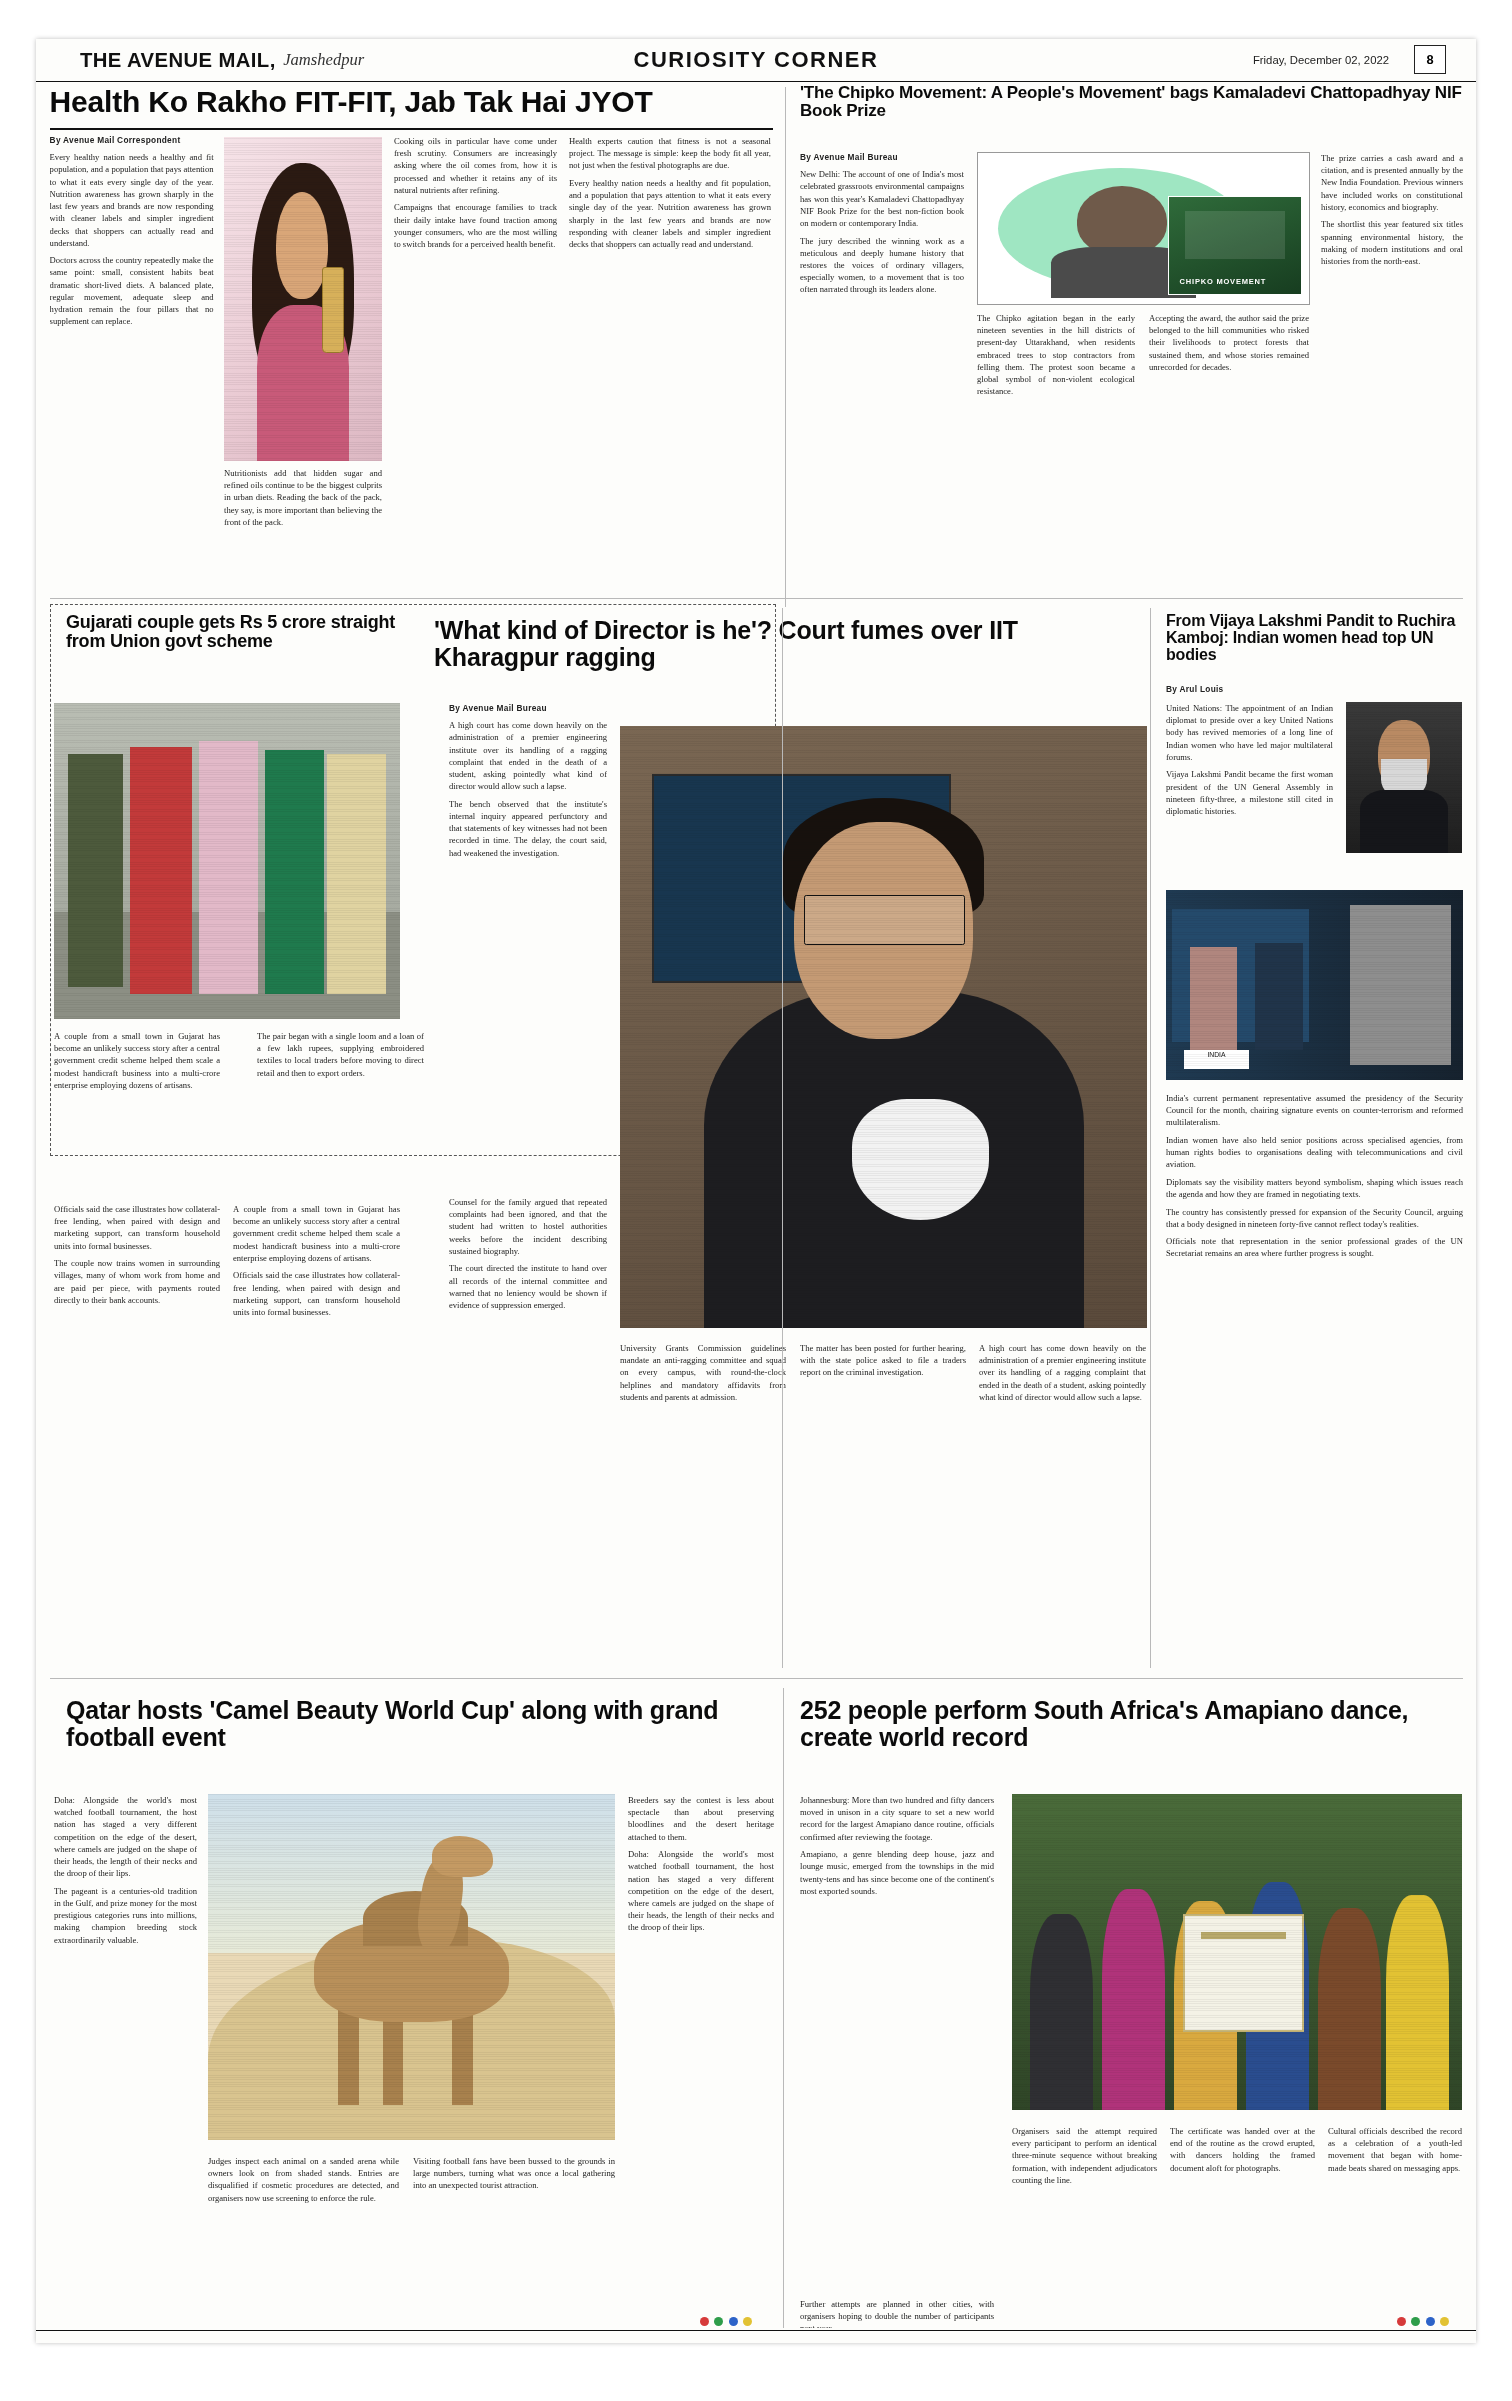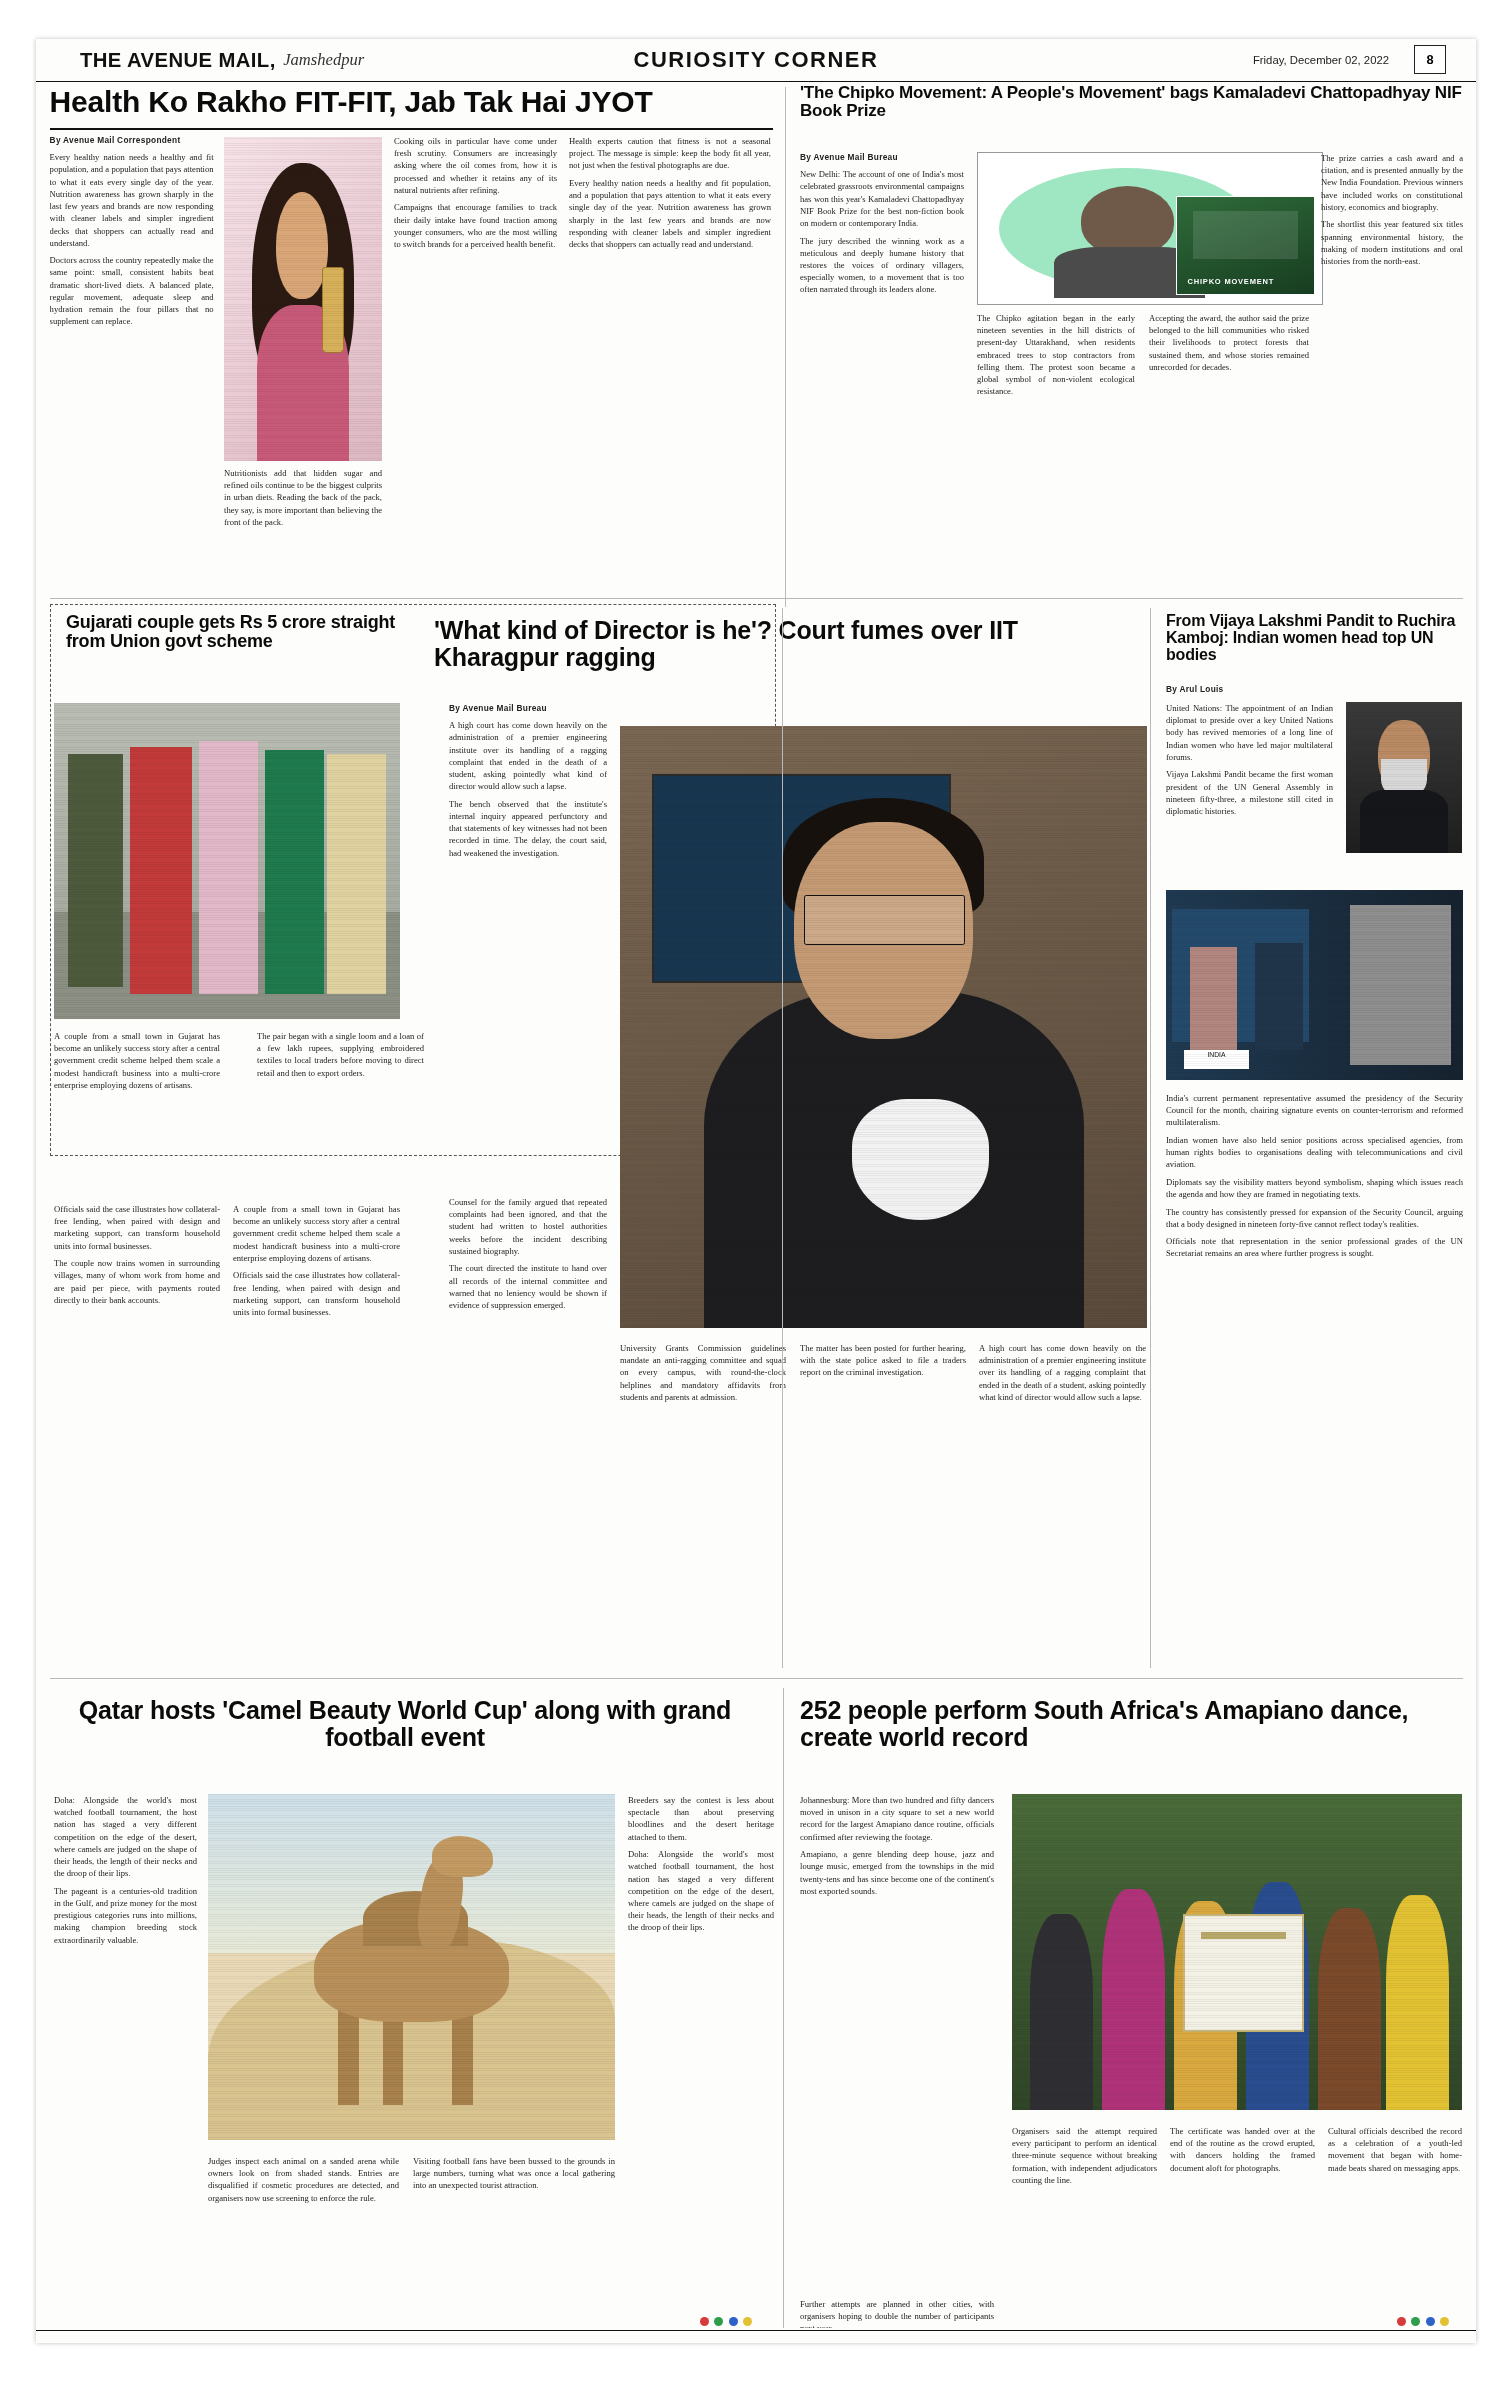--- a/index.html
+++ b/index.html
@@ -74,21 +74,21 @@
     mix-blend-mode:multiply;
   }
   
   .promo{background:linear-gradient(#f3dfe4,#efd3da);}
   .promo .bg{position:absolute;inset:0;background:linear-gradient(135deg,#f6e3e8,#e9c9d2 60%,#dcb7c2);}
   .promo .hair{position:absolute;left:18%;top:8%;width:64%;height:74%;background:#2b1a12;border-radius:48% 48% 40% 40%;}
   .promo .face{position:absolute;left:33%;top:17%;width:33%;height:33%;background:#d9a678;border-radius:50% 50% 46% 46%;}
   .promo .dress{position:absolute;left:21%;top:52%;width:58%;height:48%;background:#c85a79;border-radius:40% 40% 0 0;}
   .promo .bottle{position:absolute;left:62%;top:40%;width:13%;height:26%;background:#d7b05a;border-radius:3px 3px 4.5px 4.5px;border:0.8px solid #9d7c2c;}
   
-  .chipko{background:#ffffff;padding-left:13px;}
+  .chipko{background:#ffffff;}
   .chipko .oval{position:absolute;left:6%;top:10%;width:74%;height:80%;background:#9fe6c2;border-radius:50%;}
   .chipko .head{position:absolute;left:30%;top:22%;width:27%;height:46%;background:#6f5a4a;border-radius:50% 50% 45% 45%;}
   .chipko .body{position:absolute;left:22%;top:62%;width:44%;height:34%;background:#4b4b4b;border-radius:30% 30% 0 0;}
   .chipko .book{position:absolute;right:2%;bottom:6%;width:40%;height:64%;background:linear-gradient(160deg,#2f6b3a,#173d20);border:1.5px solid #fff;}
   .chipko .book .bl{position:absolute;left:12%;top:14%;width:76%;height:50%;background:rgba(255,255,255,.12);}
   .chipko .book .t{position:absolute;left:8%;bottom:8%;color:#fff;font-family:"Liberation Sans",sans-serif;font-size:7.5px;font-weight:bold;letter-spacing:0.8px;}
   
   .couple{background:#cfd3c8;}
   .couple .ground{position:absolute;left:0;bottom:0;width:100%;height:34%;background:#8c8f84;}
   .couple .wall{position:absolute;left:0;top:0;width:100%;height:66%;background:linear-gradient(#b9bdb3,#a7aba1);}
@@ -320,21 +320,21 @@
   <div class="col txt" style="left:1130px;top:1053px;width:297px;height:572px;column-count:1;">
     <p>India's current permanent representative assumed the presidency of the Security Council for the month, chairing signature events on counter-terrorism and reformed multilateralism.</p>
     <p>Indian women have also held senior positions across specialised agencies, from human rights bodies to organisations dealing with telecommunications and civil aviation.</p>
     <p>Diplomats say the visibility matters beyond symbolism, shaping which issues reach the agenda and how they are framed in negotiating texts.</p>
     <p>The country has consistently pressed for expansion of the Security Council, arguing that a body designed in nineteen forty-five cannot reflect today's realities.</p>
     <p>Officials note that representation in the senior professional grades of the UN Secretariat remains an area where further progress is sought.</p>
   </div>
 
   <div class="rule-h" style="left:13.6px;top:1639px;width:1413px;"></div>
 
-  <div class="hl" style="position:absolute;left:30px;top:1658px;width:678px;font-size:25px;text-align:center;">Qatar hosts 'Camel Beauty World Cup' along with grand football event</div>
+  <div class="hl" style="position:absolute;left:30px;top:1658px;width:678px;font-size:25px;">Qatar hosts 'Camel Beauty World Cup' along with grand football event</div>
 
   <div class="col txt" style="left:18px;top:1755px;width:143px;height:527px;">
     <p>Doha: Alongside the world's most watched football tournament, the host nation has staged a very different competition on the edge of the desert, where camels are judged on the shape of their heads, the length of their necks and the droop of their lips.</p>
     <p>The pageant is a centuries-old tradition in the Gulf, and prize money for the most prestigious categories runs into millions, making champion breeding stock extraordinarily valuable.</p>
   </div>
 
   <div class="photo camel" style="left:172px;top:1755px;width:407px;height:346px;">
     <div class="sky"></div>
         <div class="dune"></div>
     <div class="l1"></div>

